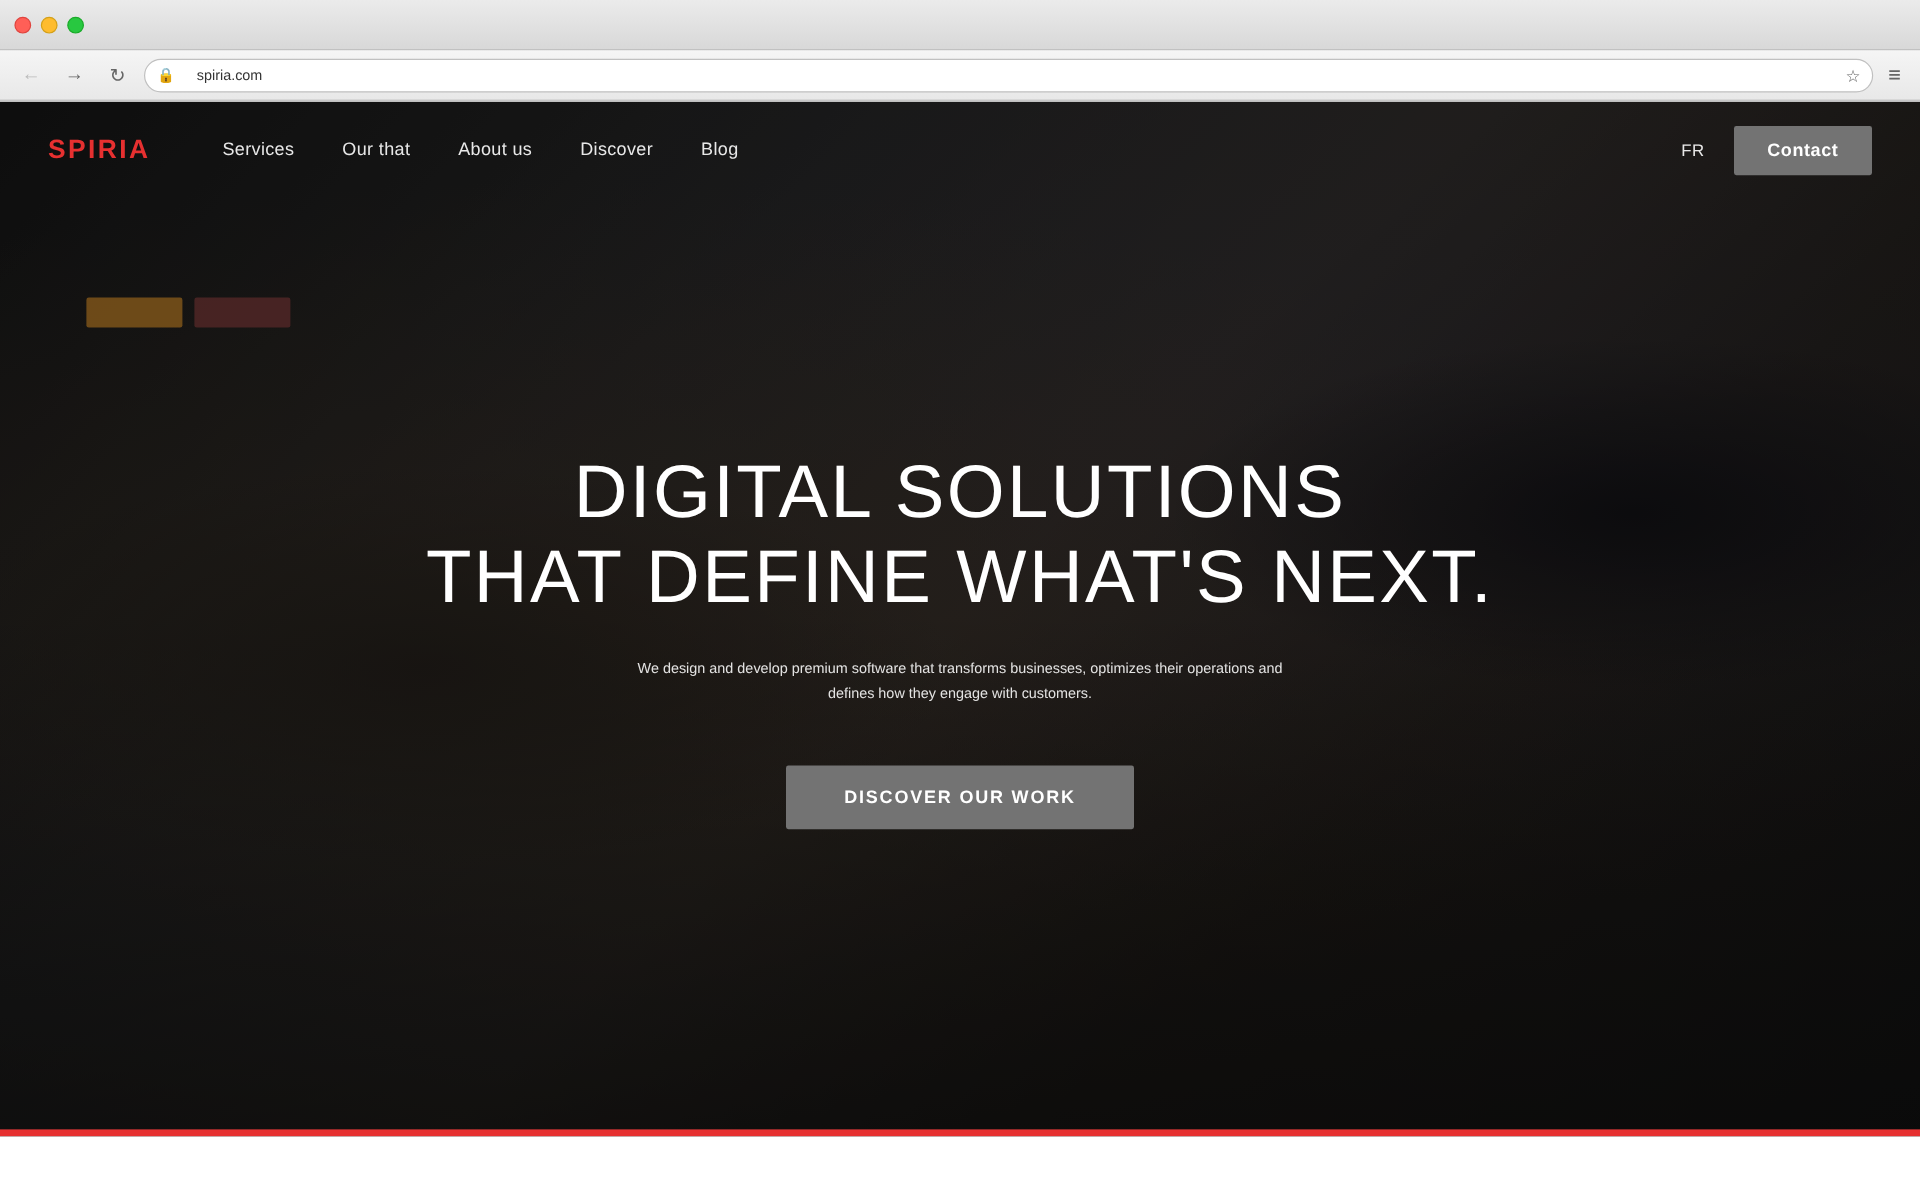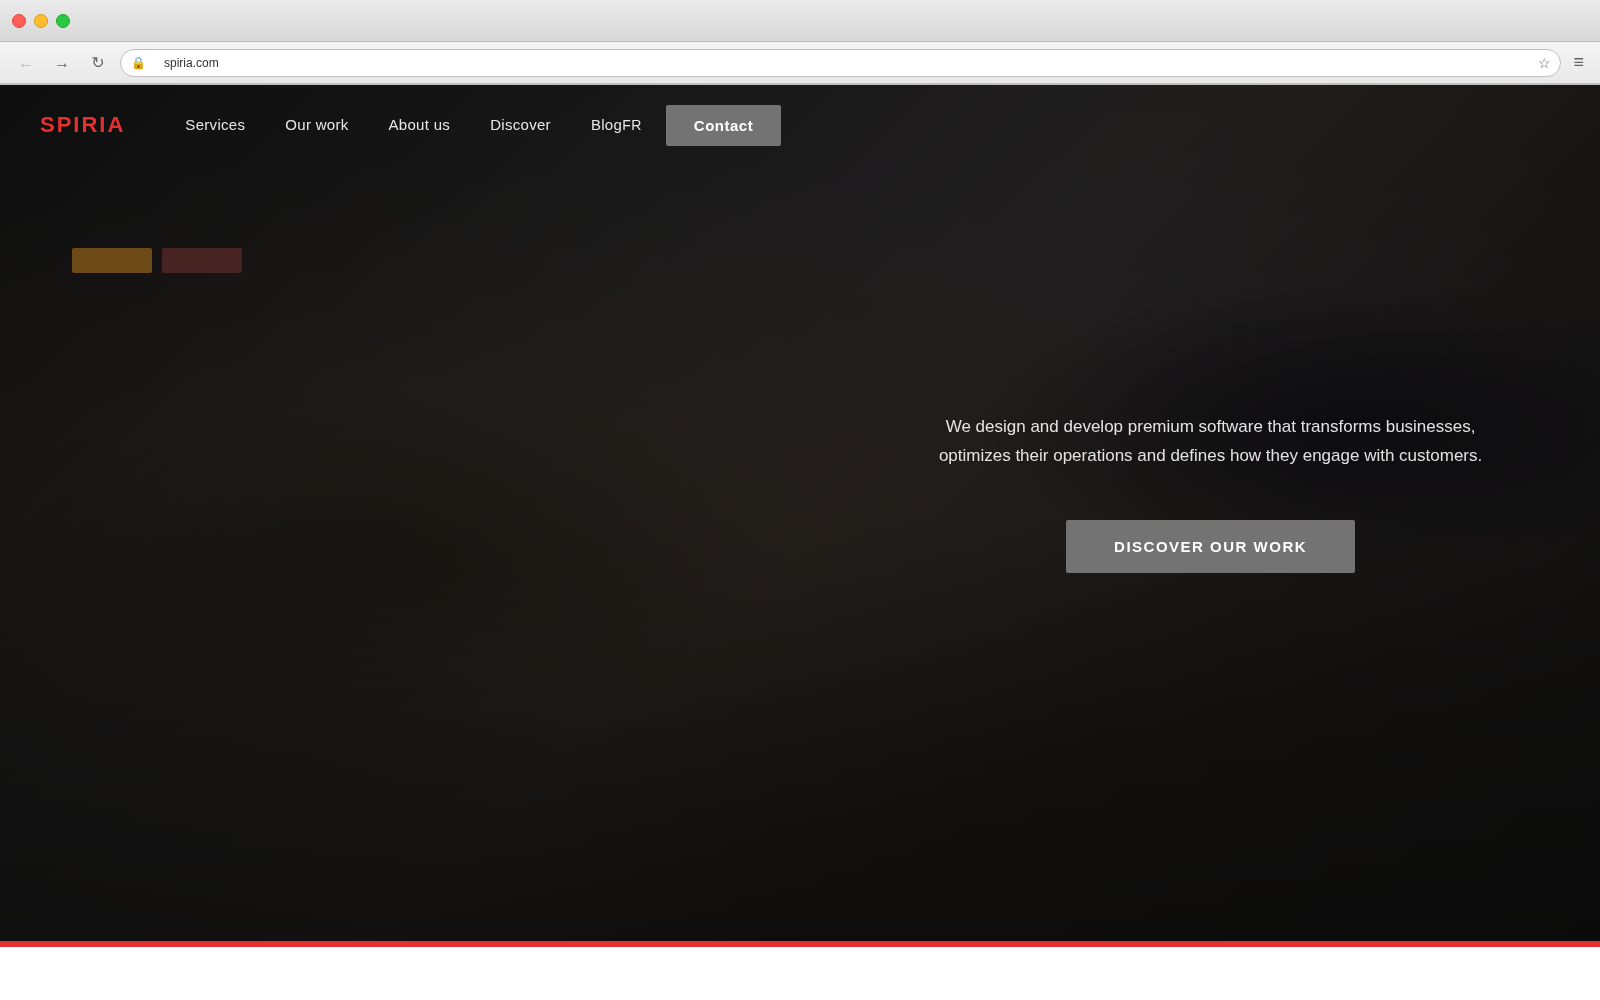--- a/index.html
+++ b/index.html
@@ -116,21 +116,21 @@
     }
 
     
     .hero {
       position: relative;
       width: 100%;
       height: calc(100% - 60px);
       background: #2a2a2a;
       overflow: hidden;
       display: flex;
-      flex-direction: row;
+      flex-direction: column;
     }
 
     
     .hero-bg {
       position: absolute;
       inset: 0;
       background:
         radial-gradient(ellipse at 30% 50%, rgba(80, 60, 40, 0.4) 0%, transparent 60%),
         radial-gradient(ellipse at 70% 30%, rgba(60, 60, 80, 0.3) 0%, transparent 50%),
         linear-gradient(135deg, #1a1a1a 0%, #2d2d2d 30%, #3a3530 50%, #2a2520 70%, #1a1a1a 100%);
@@ -261,21 +261,21 @@
       font-weight: 200;
       color: white;
       line-height: 1.15;
       letter-spacing: 2px;
       text-transform: uppercase;
       margin-bottom: 30px;
       max-width: 900px;
     }
 
     .hero-subtitle {
-      font-size: 17px;
+      font-size: 12px;
       color: rgba(255,255,255,0.88);
       line-height: 1.7;
       max-width: 560px;
       margin-bottom: 50px;
       font-weight: 300;
     }
 
     .cta-button {
       background: #737373;
       color: white;
@@ -337,39 +337,43 @@
       <a class="logo" href="#">
         <span class="logo-text">
           <span>SPIRI</span><span style="color:#e63030">A</span>
         </span>
       </a>
       <ul class="nav-links">
         <li>
           <a class="nav-link" href="#">Services</a>
         </li>
         <li>
-          <a class="nav-link" href="#">Our work</a>
+          <a class="nav-link" href="#">Our that</a>
         </li>
         <li>
           <a class="nav-link" href="#">About us</a>
         </li>
         <li>
           <a class="nav-link" href="#">Discover</a>
         </li>
         <li>
           <a class="nav-link" href="#">Blog</a>
         </li>
       </ul>
       <div class="nav-right">
         <span class="lang-switch">FR</span>
         <button class="contact-btn">Contact</button>
       </div>
     </nav>
 
     <div class="hero-content">
+      <h1 class="hero-title">
+        <span>DIGITAL SOLUTIONS</span><br>
+        <span>THAT DEFINE WHAT'S NEXT.</span>
+      </h1>
       <p class="hero-subtitle">We design and develop premium software that transforms businesses, optimizes their operations and defines how they engage with customers.</p>
       <button class="cta-button">Discover our work</button>
     </div>
   </div>
 
   <div class="red-bar"></div>
   <div class="below-fold"></div>
 </div>
 
 </body></html>

